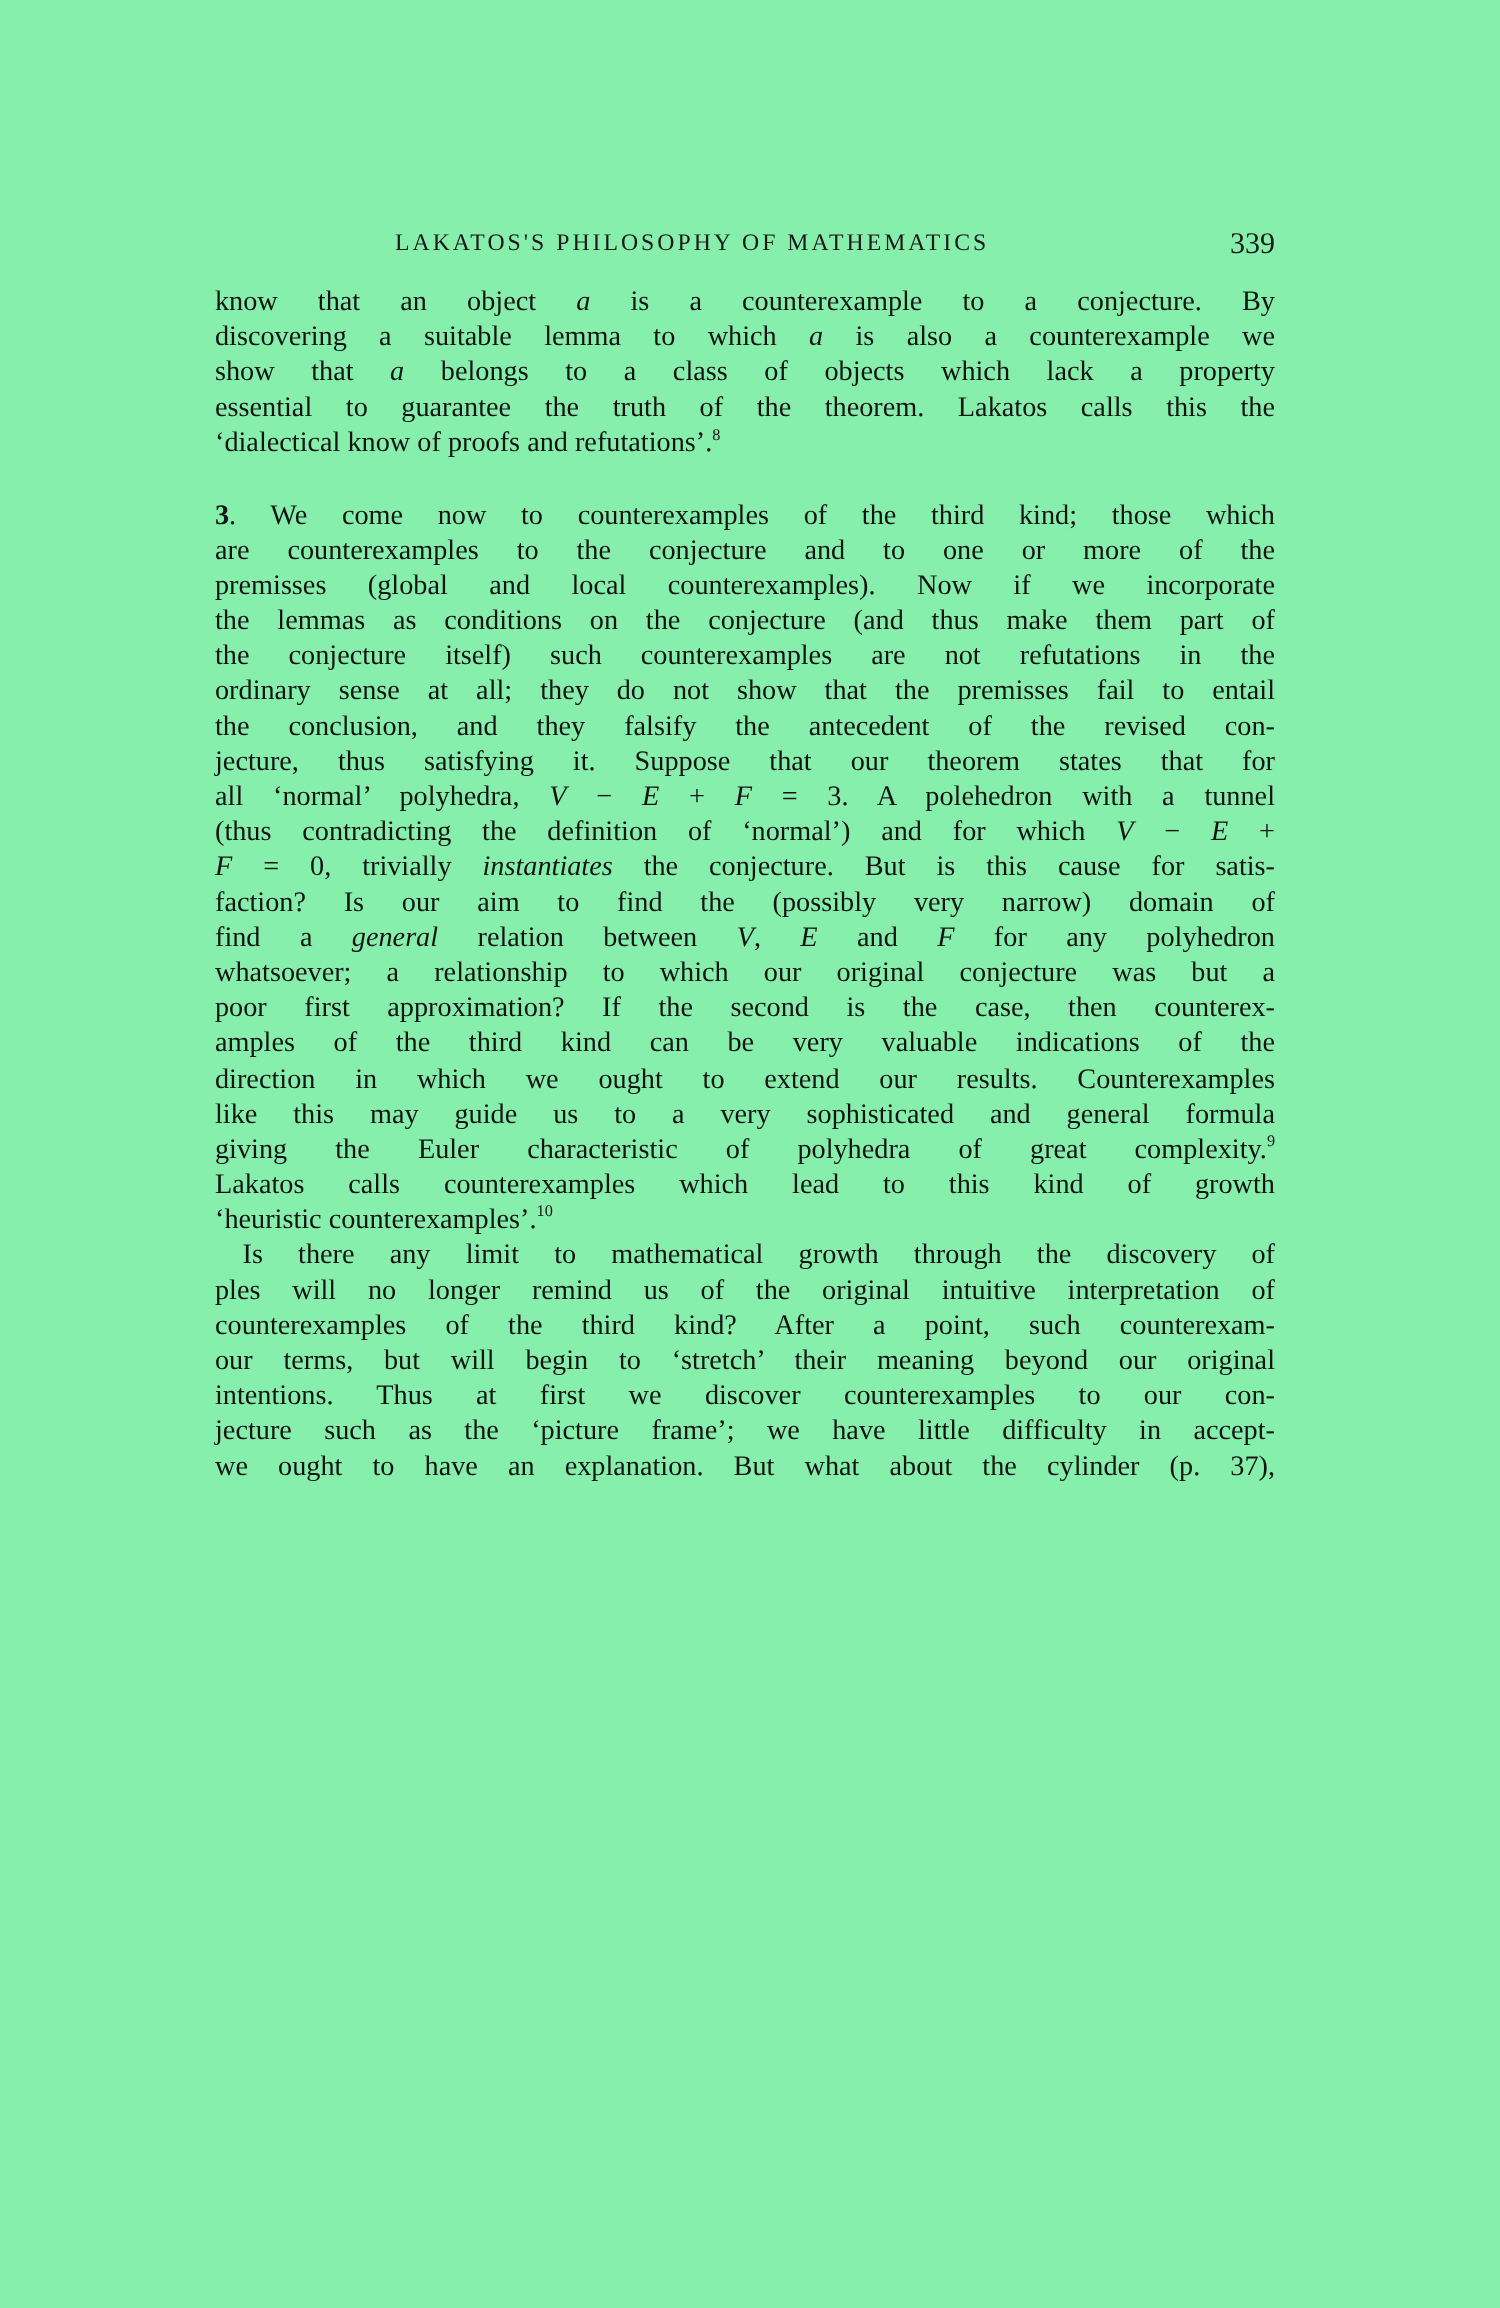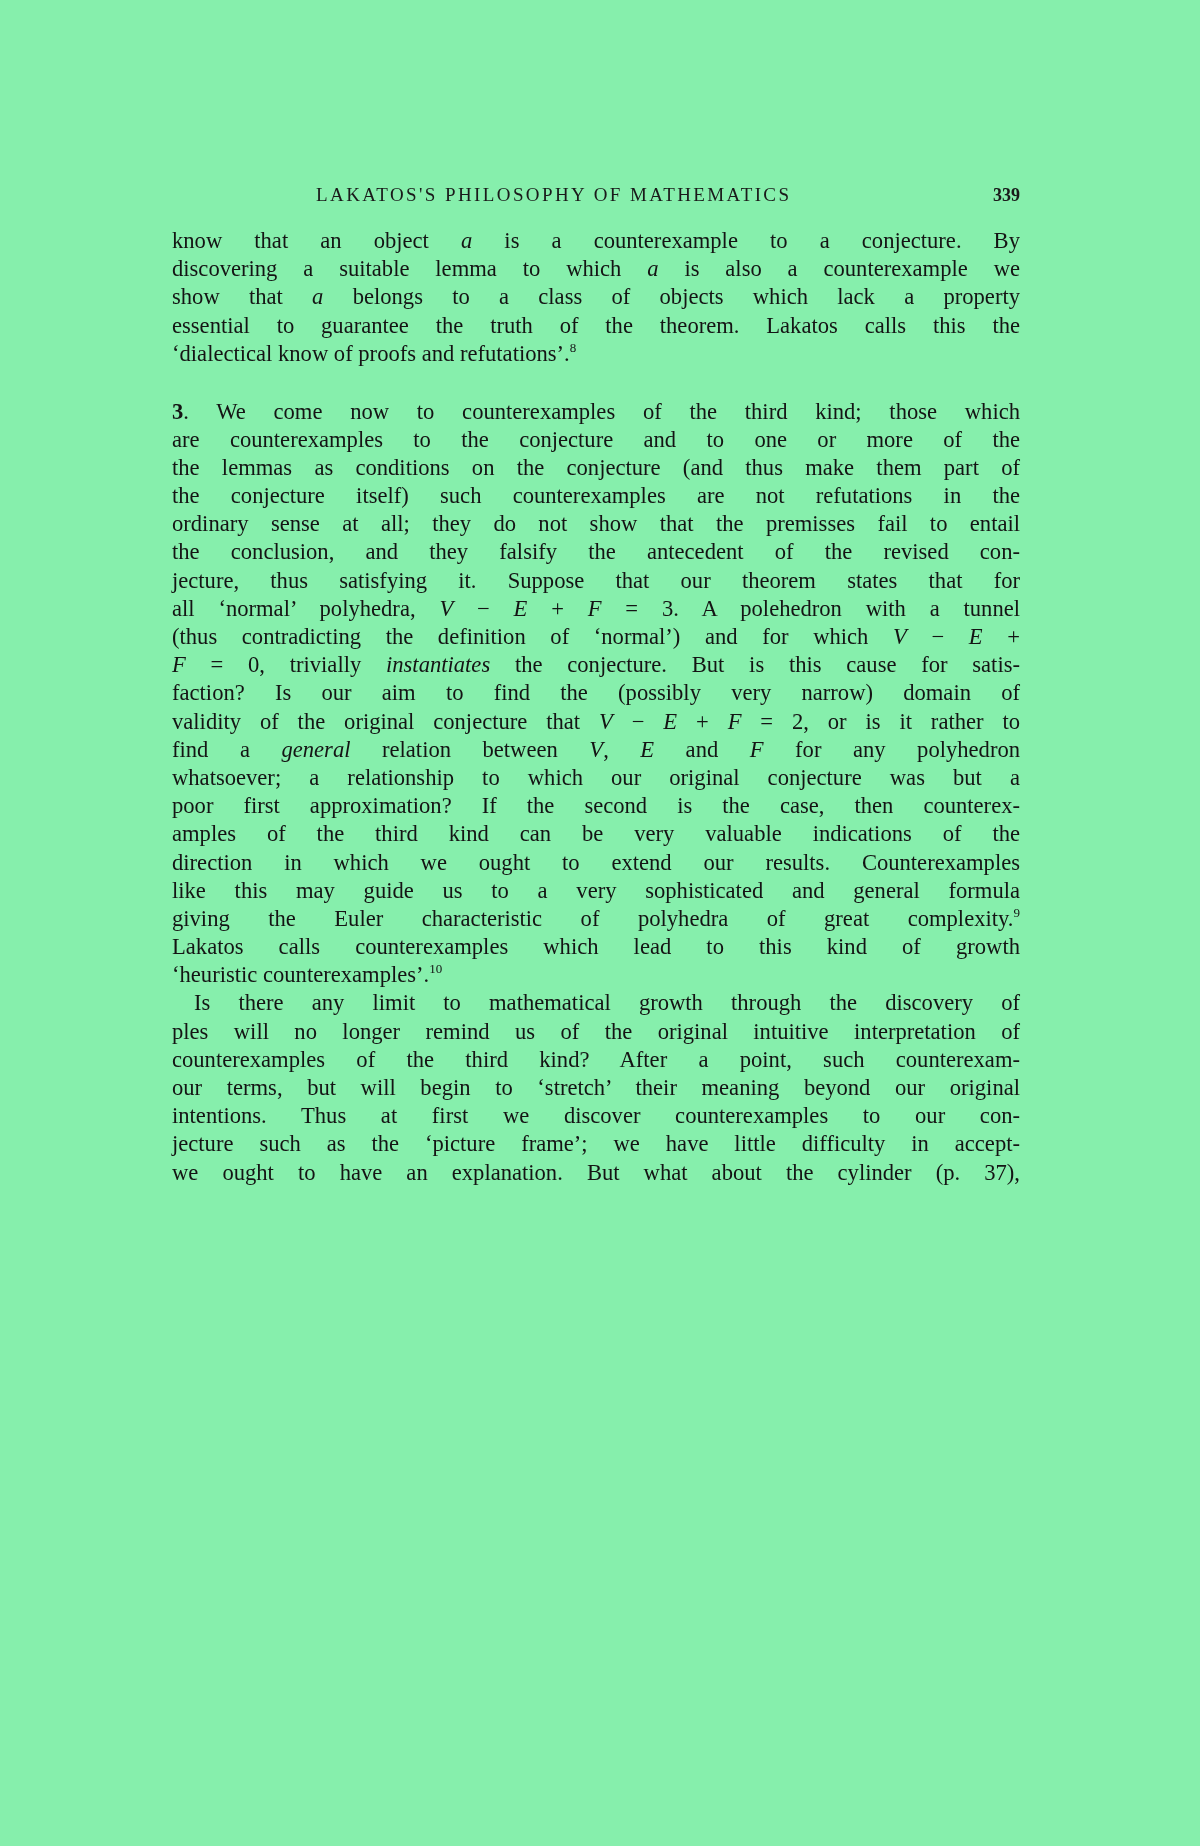--- a/index.html
+++ b/index.html
@@ -7,21 +7,21 @@
     .page { position: absolute; left: 0; top: 0; width: 1200px; height: 1846px; background: #86efac; }
     .running-head {
       position: absolute; left: 172px; top: 180px; width: 848px; height: 30px;
       font-family: "Liberation Serif", serif; color: #1a1a1a;
     }
     .running-title {
       position: absolute; left: 144px; top: 0; font-size: 19px; letter-spacing: 2.4px;
       line-height: 30px; white-space: nowrap;
     }
     .folio {
-      position: absolute; right: 0; top: 0; font-size: 18px; line-height: 30px; font-weight: bold;
+      position: absolute; right: 0; top: 0; font-size: 24px; line-height: 30px;
     }
     .body-text {
       position: absolute; left: 172px; top: 227px; width: 848px;
       font-family: "Liberation Serif", serif; font-size: 22.6px; color: #141414;
     }
     .line {
       display: block; height: 28.2px; line-height: 28.2px; white-space: nowrap;
       text-align: justify; text-align-last: justify; width: 848px; overflow: visible;
     }
     .line.last { text-align-last: left; }
@@ -45,30 +45,30 @@
         <span class="line"><span>know that an object </span><i>a</i><span> is a counterexample to a conjecture. By</span></span>
         <span class="line"><span>discovering a suitable lemma to which </span><i>a</i><span> is also a counterexample we</span></span>
         <span class="line"><span>show that </span><i>a</i><span> belongs to a class of objects which lack a property</span></span>
         <span class="line"><span>essential to guarantee the truth of the theorem. Lakatos calls this the</span></span>
         <span class="line last"><span>‘dialectical know of proofs and refutations’.</span><sup>8</sup></span>
       </div>
       <span class="gap"></span>
       <div>
         <span class="line"><b>3</b><span>. We come now to counterexamples of the third kind; those which</span></span>
         <span class="line"><span>are counterexamples to the conjecture and to one or more of the</span></span>
+        <span class="line"><span>premisses (global and local counterexamples). Now if we incorporate</span></span>
         <span class="line"><span>the lemmas as conditions on the conjecture (and thus make them part of</span></span>
         <span class="line"><span>the conjecture itself) such counterexamples are not refutations in the</span></span>
         <span class="line"><span>ordinary sense at all; they do not show that the premisses fail to entail</span></span>
         <span class="line"><span>the conclusion, and they falsify the antecedent of the revised con-</span></span>
         <span class="line"><span>jecture, thus satisfying it. Suppose that our theorem states that for</span></span>
         <span class="line"><span>all ‘normal’ polyhedra, </span><i>V</i><span> − </span><i>E</i><span> + </span><i>F</i><span> = 3. A polehedron with a tunnel</span></span>
         <span class="line"><span>(thus contradicting the definition of ‘normal’) and for which </span><i>V</i><span> − </span><i>E</i><span> +</span></span>
         <span class="line"><i>F</i><span> = 0, trivially </span><i>instantiates</i><span> the conjecture. But is this cause for satis-</span></span>
         <span class="line"><span>faction? Is our aim to find the (possibly very narrow) domain of</span></span>
-        <span class="line"><span>validity of the original conjecture that </span><i>V</i><span> − </span><i>E</i><span> + </span><i>F</i><span> = 2, or is it rather to</span></span>
         <span class="line"><span>find a </span><i>general</i><span> relation between </span><i>V</i><span>, </span><i>E</i><span> and </span><i>F</i><span> for any polyhedron</span></span>
         <span class="line"><span>whatsoever; a relationship to which our original conjecture was but a</span></span>
         <span class="line"><span>poor first approximation? If the second is the case, then counterex-</span></span>
         <span class="line"><span>amples of the third kind can be very valuable indications of the</span></span>
         <span class="line"><span>direction in which we ought to extend our results. Counterexamples</span></span>
         <span class="line"><span>like this may guide us to a very sophisticated and general formula</span></span>
         <span class="line"><span>giving the Euler characteristic of polyhedra of great complexity.</span><sup>9</sup></span>
         <span class="line"><span>Lakatos calls counterexamples which lead to this kind of growth</span></span>
         <span class="line last"><span>‘heuristic counterexamples’.</span><sup>10</sup></span>
       </div>

